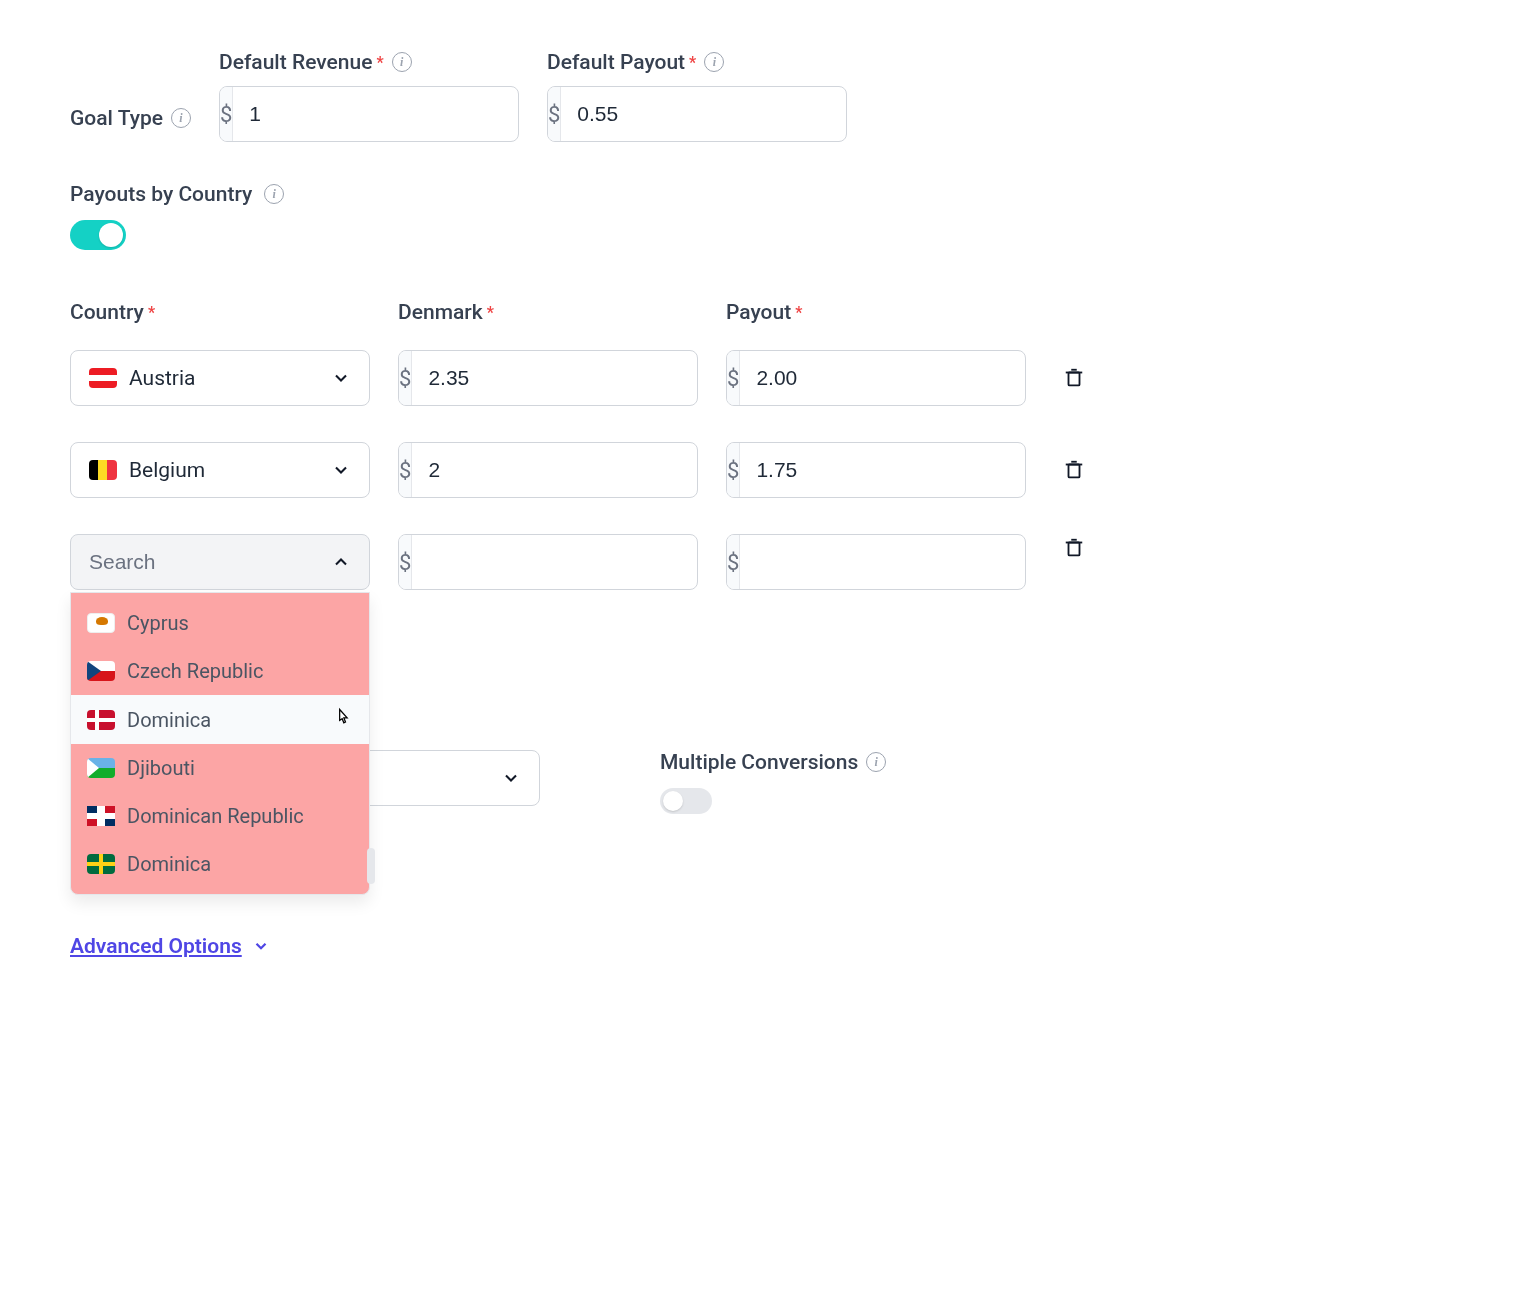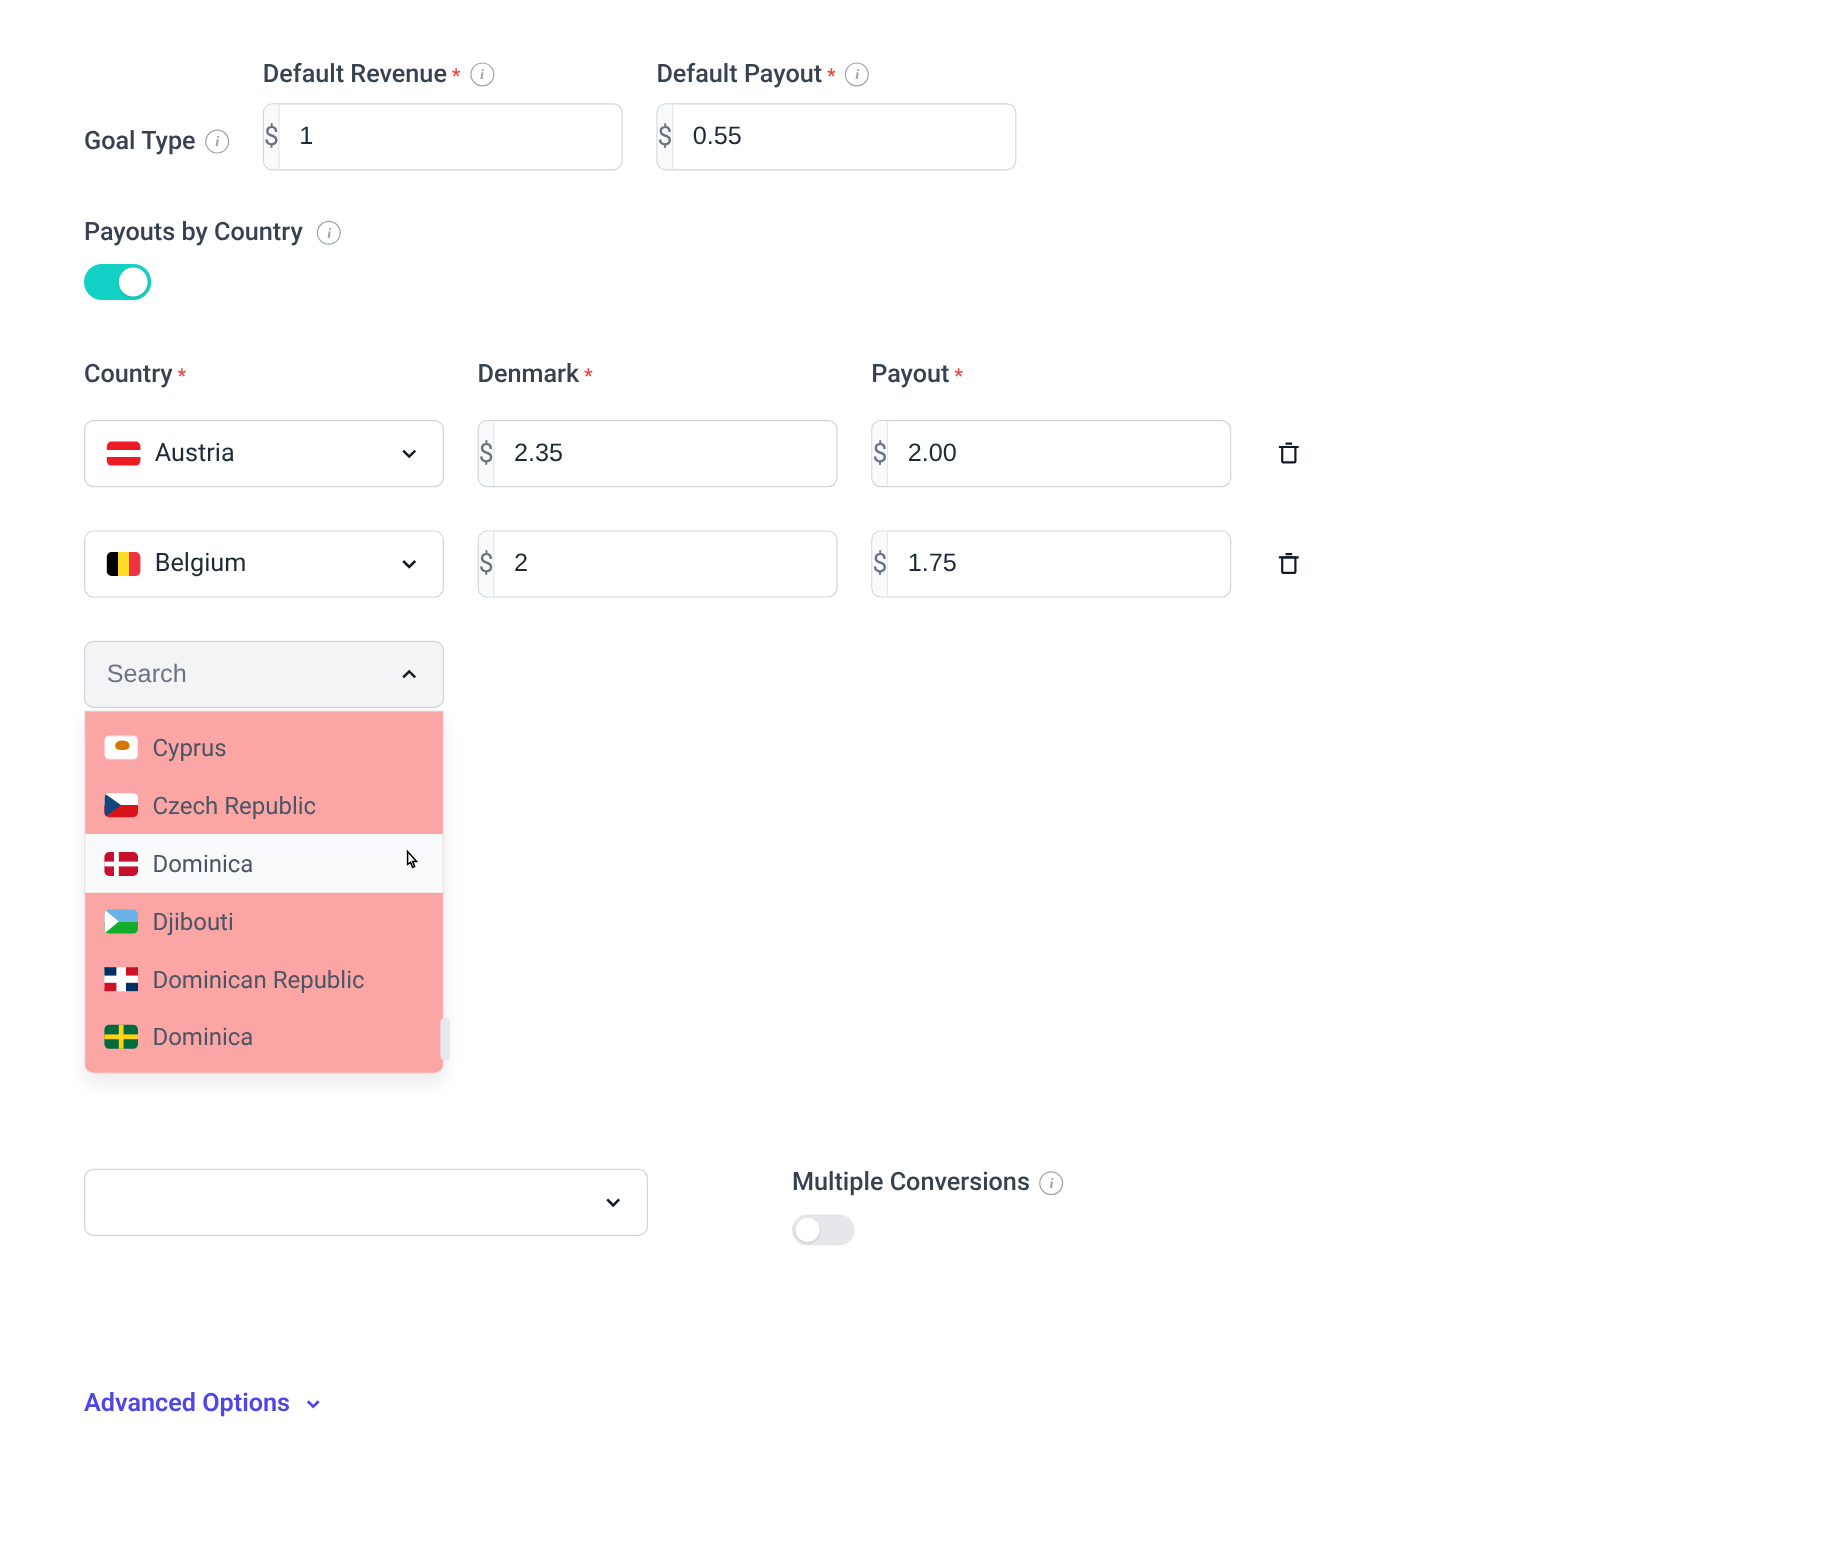--- a/index.html
+++ b/index.html
@@ -112,21 +112,21 @@
     padding: 12px 16px; font-size: 20px; color: #4b5563;
     cursor: pointer;
   }
   .opt.hover { background: #f8fafc; }
   .cursor-icon { width:20px; height:20px; display:inline-block; }
   .lower-row { display: flex; gap: 120px; margin-top: 160px; align-items: flex-start;}
   .lower-select { width: 470px; }
   .lower-field .label-row { margin-bottom: 14px; }
   .advanced {
     margin-top: 120px; color: #4f46e5; font-size: 21px; font-weight: 600;
-    display: inline-flex; gap: 10px; align-items: center; cursor: pointer;
+    display: inline-flex; gap: 10px; align-items: center; cursor: pointer; text-decoration: underline;
   }
 </style>
 </head>
 <body>
 
 
 
 
 <div class="row">
   <div class="field">
@@ -234,21 +234,21 @@
     </div>
     <div class="delete-btn">
       <svg width="22" height="24" viewBox="0 0 24 24" fill="none" stroke="#111827" stroke-width="2">
           <path d="M3 6h18"></path>
           <rect x="6" y="6" width="12" height="14" rx="1"></rect>
           <path d="M9 3h6"></path>
         </svg>
     </div>
   </div>
 
-  <div class="crow" style="align-items:flex-start;flex-direction:column;">
+  <div class="crow" style="align-items:flex-start;">
     <div class="search-wrap">
       <div class="dropdown-open">
         <input placeholder="Search" style="">
         <svg class="chev" width="20" height="20" viewBox="0 0 24 24" fill="none" stroke="#111827" stroke-width="2.5">
             <polyline points="6 15 12 9 18 15"></polyline>
           </svg>
       </div>
       <div class="dropdown-panel">
         <div class="opt">
           <span class="flag cyprus"></span>

